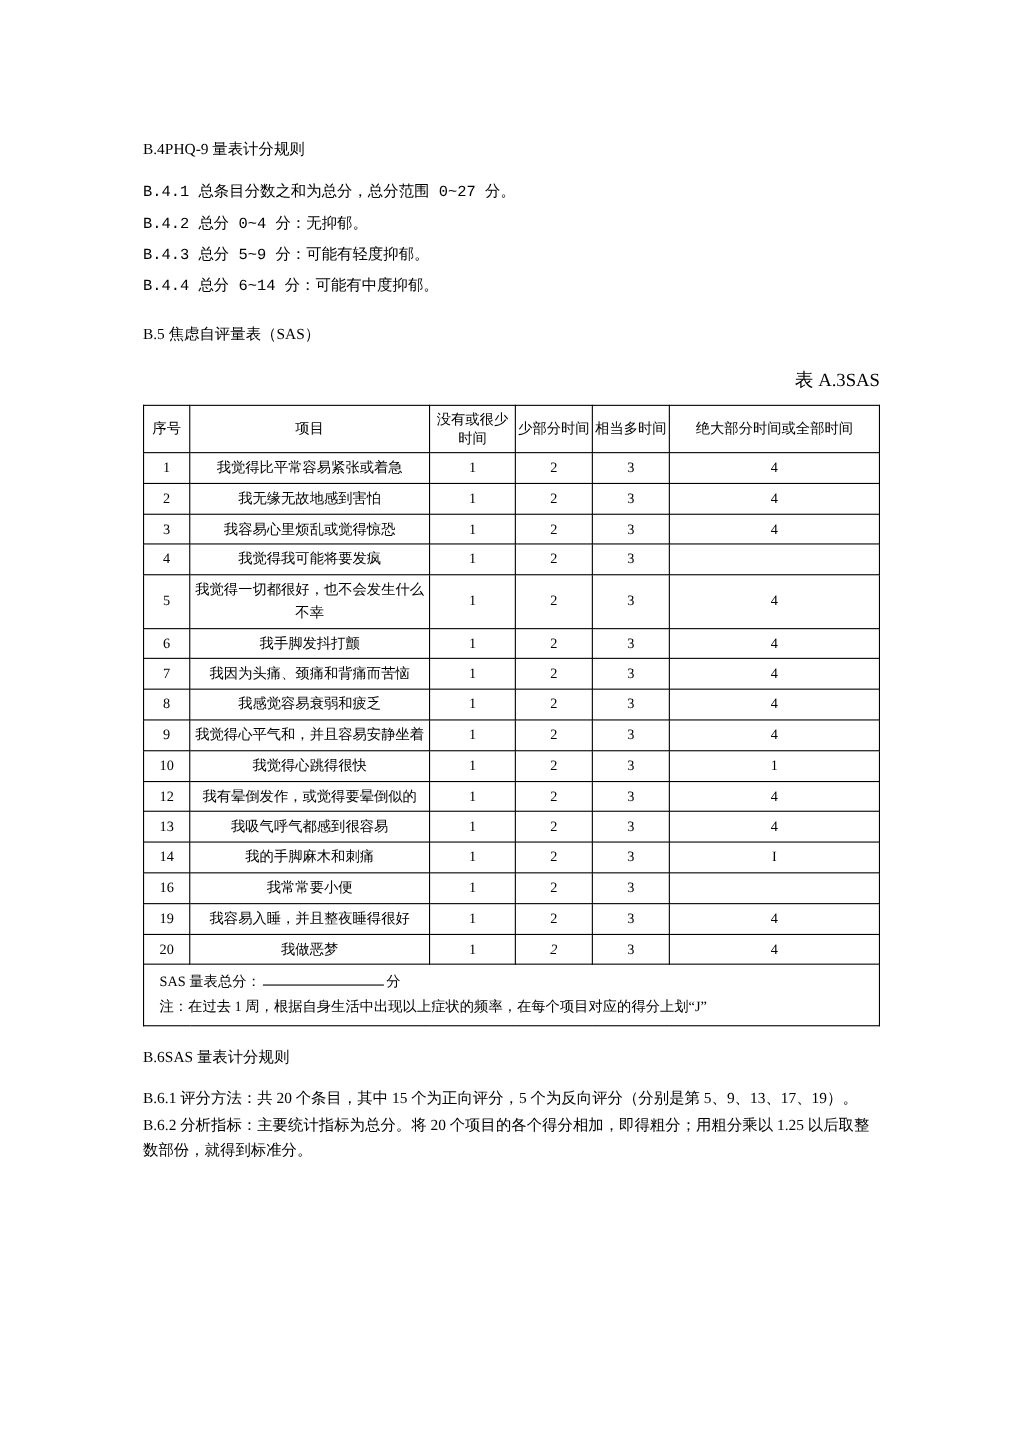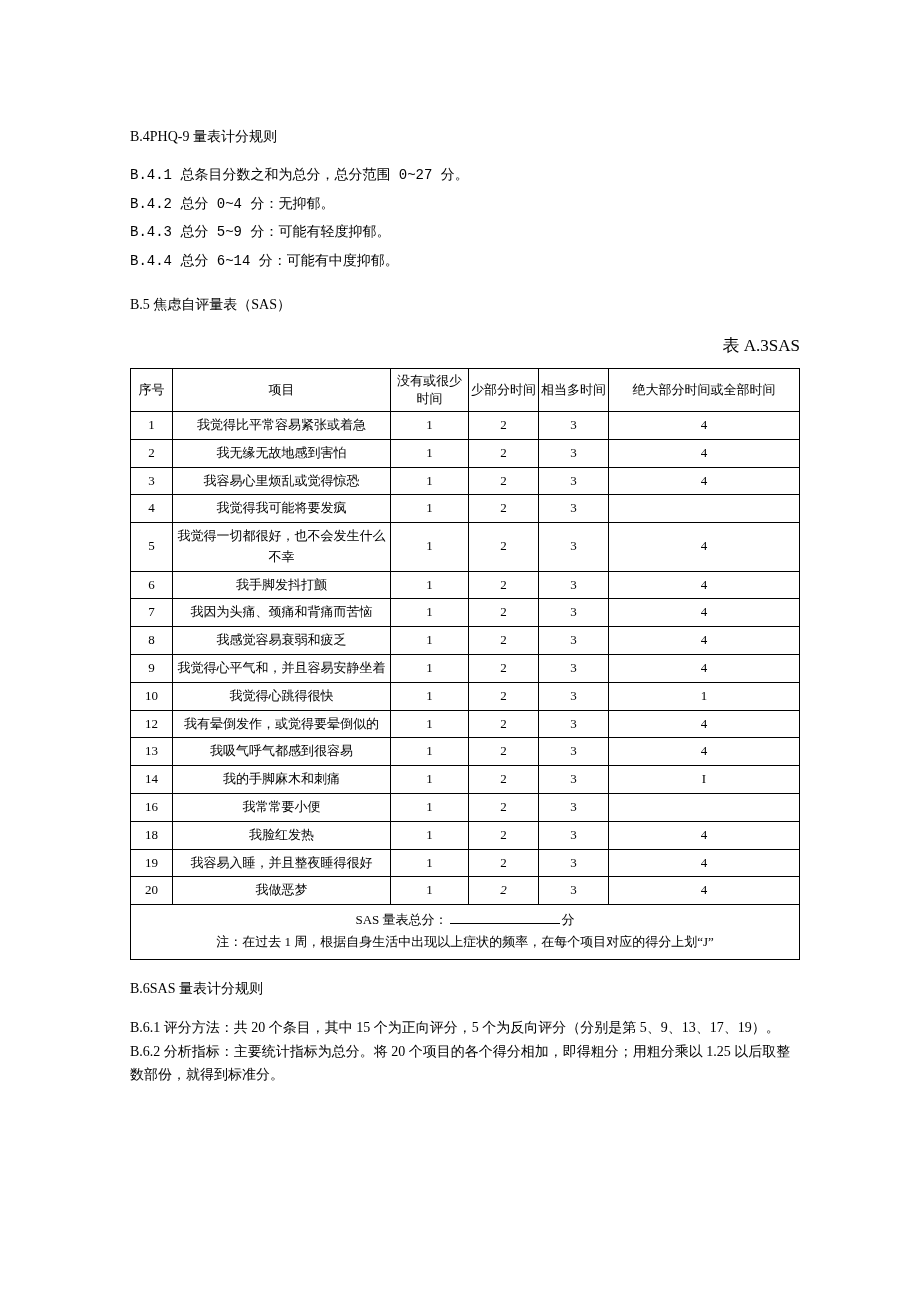--- a/index.html
+++ b/index.html
@@ -51,21 +51,21 @@
     th {
       line-height: 1.4;
     }
     .col-seq { width: 42px; }
     .col-item { width: 218px; }
     .col-freq1 { width: 78px; }
     .col-freq2 { width: 70px; }
     .col-freq3 { width: 70px; }
     .col-freq4 { width: auto; }
     .footer-cell {
-      text-align: center;
+      text-align: left;
       padding: 4px 14px 6px 14px;
       line-height: 1.7;
     }
     .underline-blank {
       display: inline-block;
       border-bottom: 1px solid #000;
       width: 110px;
       height: 14px;
       vertical-align: baseline;
       margin: 0 2px;
@@ -217,28 +217,20 @@
       </tr>
       <tr>
         <td>16</td>
         <td>我常常要小便</td>
         <td>1</td>
         <td>2</td>
         <td>3</td>
         <td></td>
       </tr>
       <tr>
-        <td>18</td>
-        <td>我脸红发热</td>
-        <td>1</td>
-        <td>2</td>
-        <td>3</td>
-        <td>4</td>
-      </tr>
-      <tr>
         <td>19</td>
         <td>我容易入睡，并且整夜睡得很好</td>
         <td>1</td>
         <td>2</td>
         <td>3</td>
         <td>4</td>
       </tr>
       <tr>
         <td>20</td>
         <td>我做恶梦</td>

